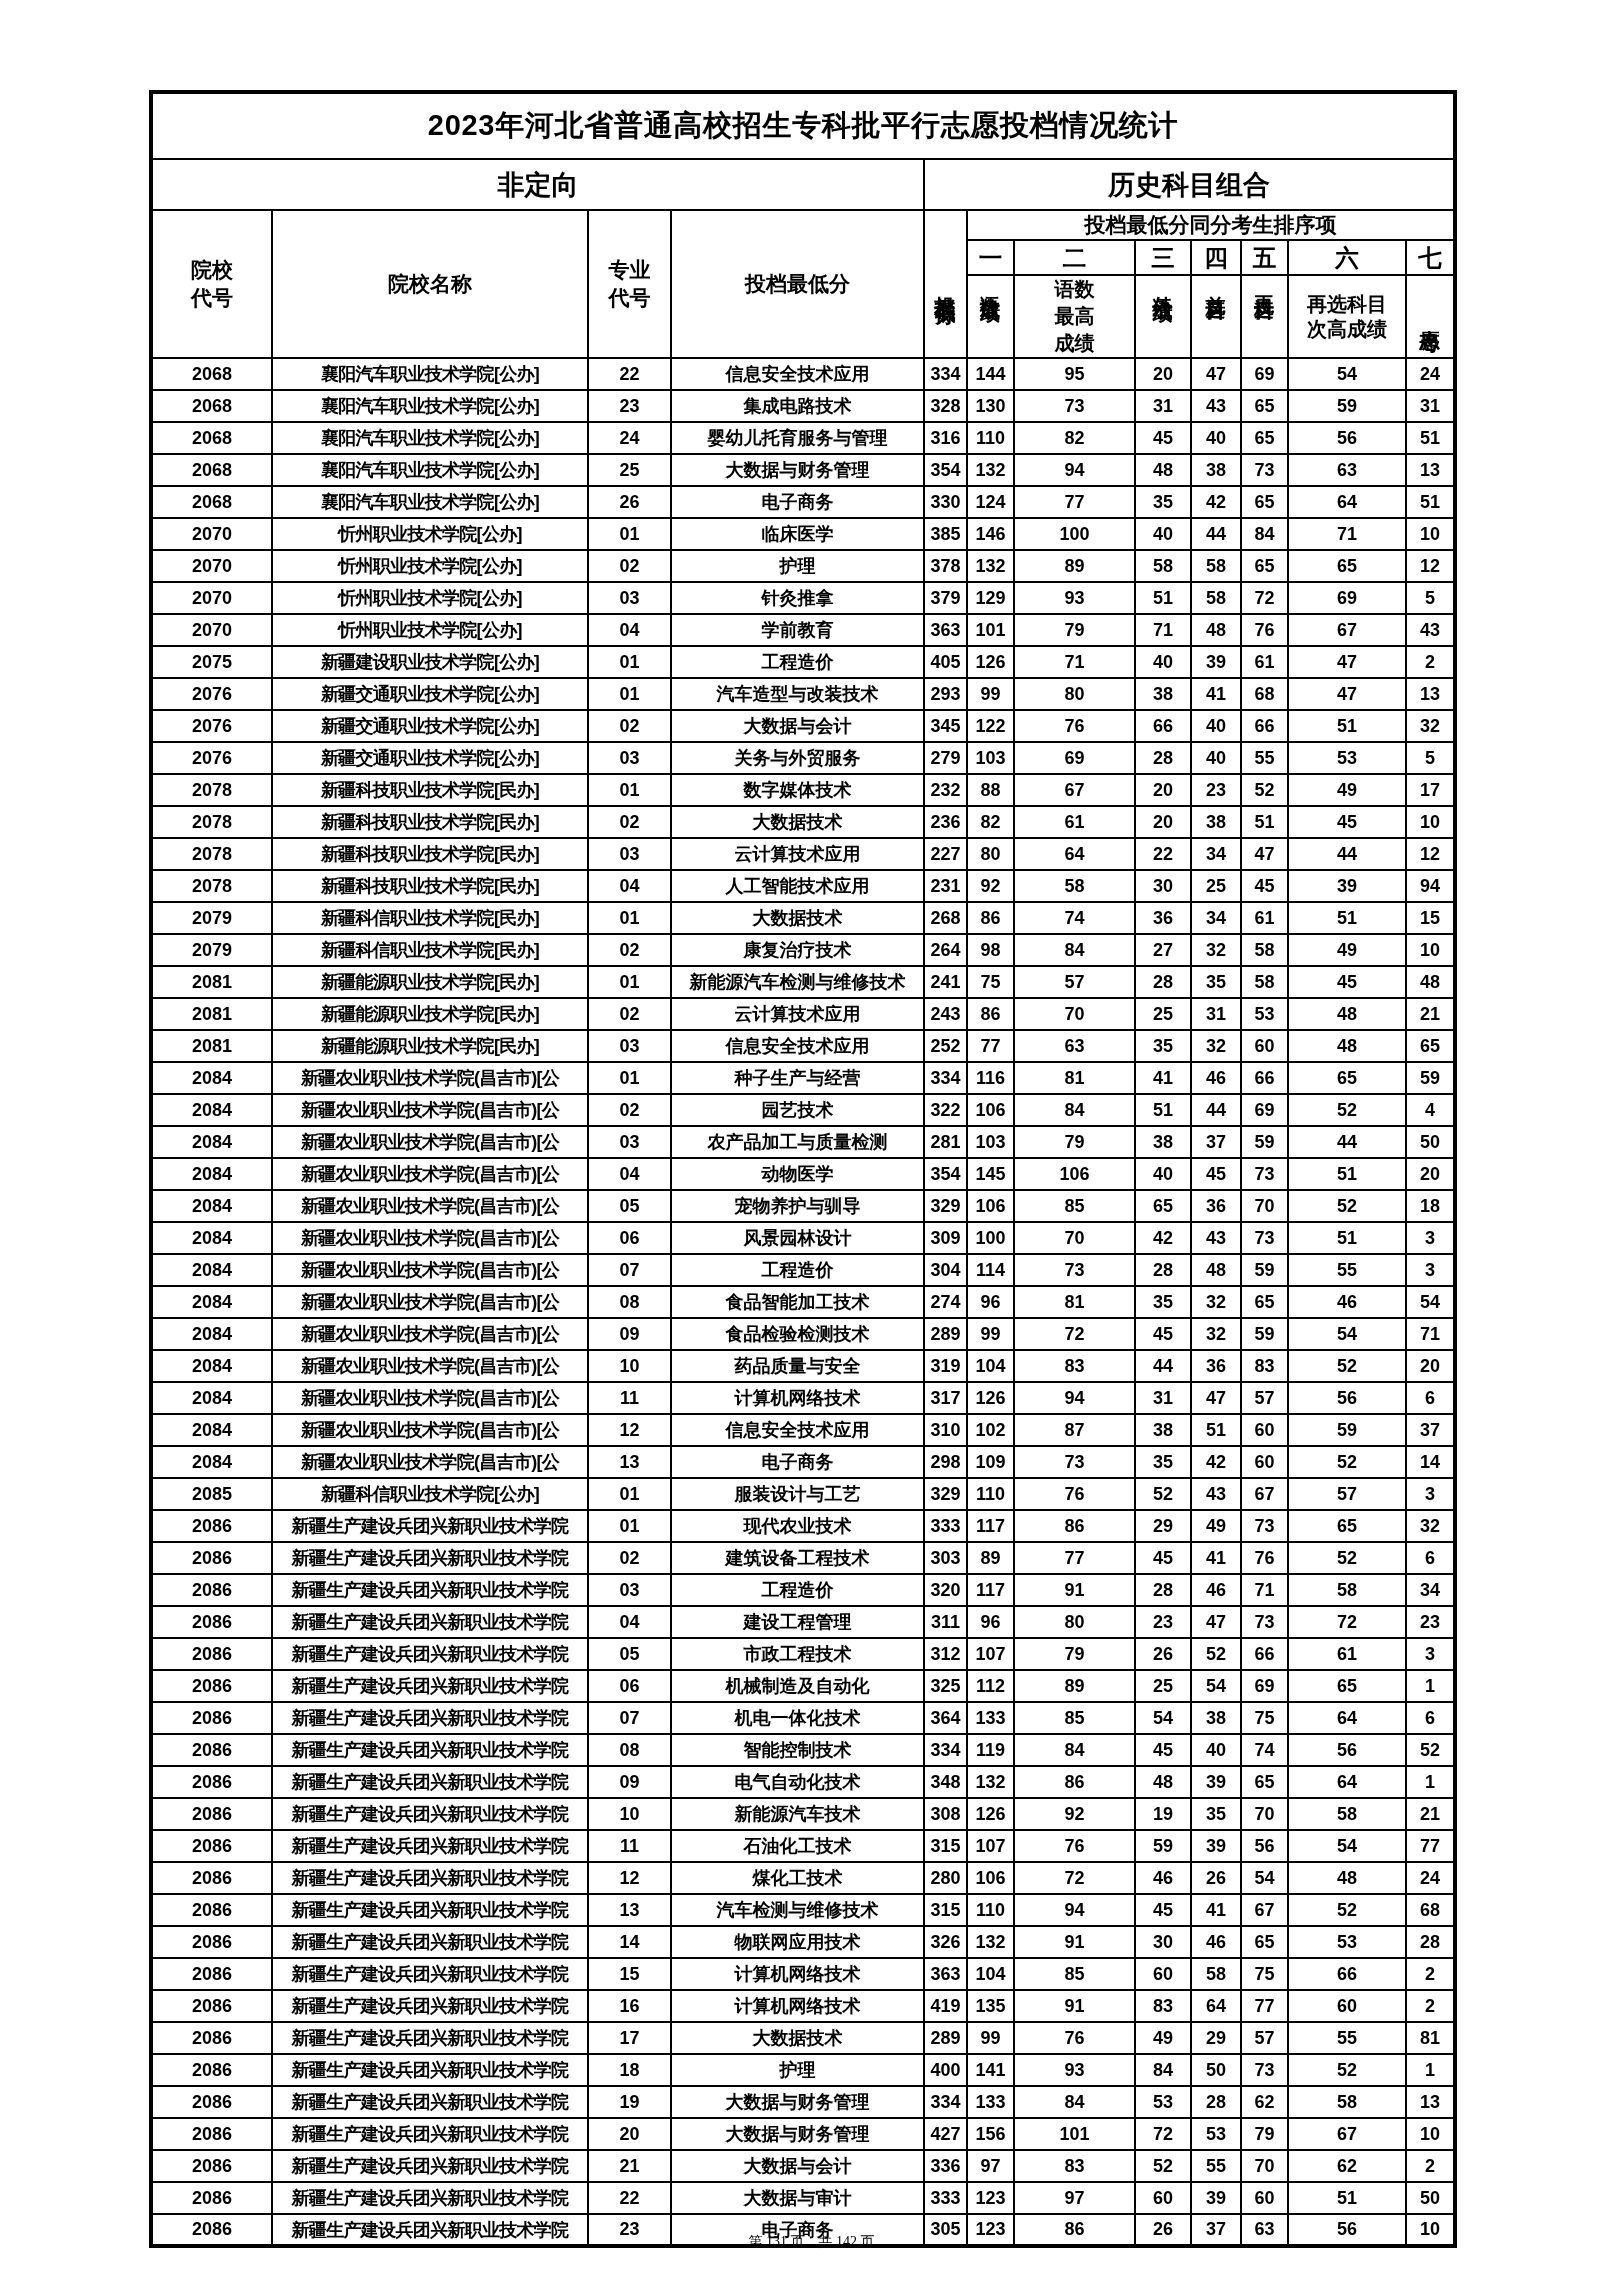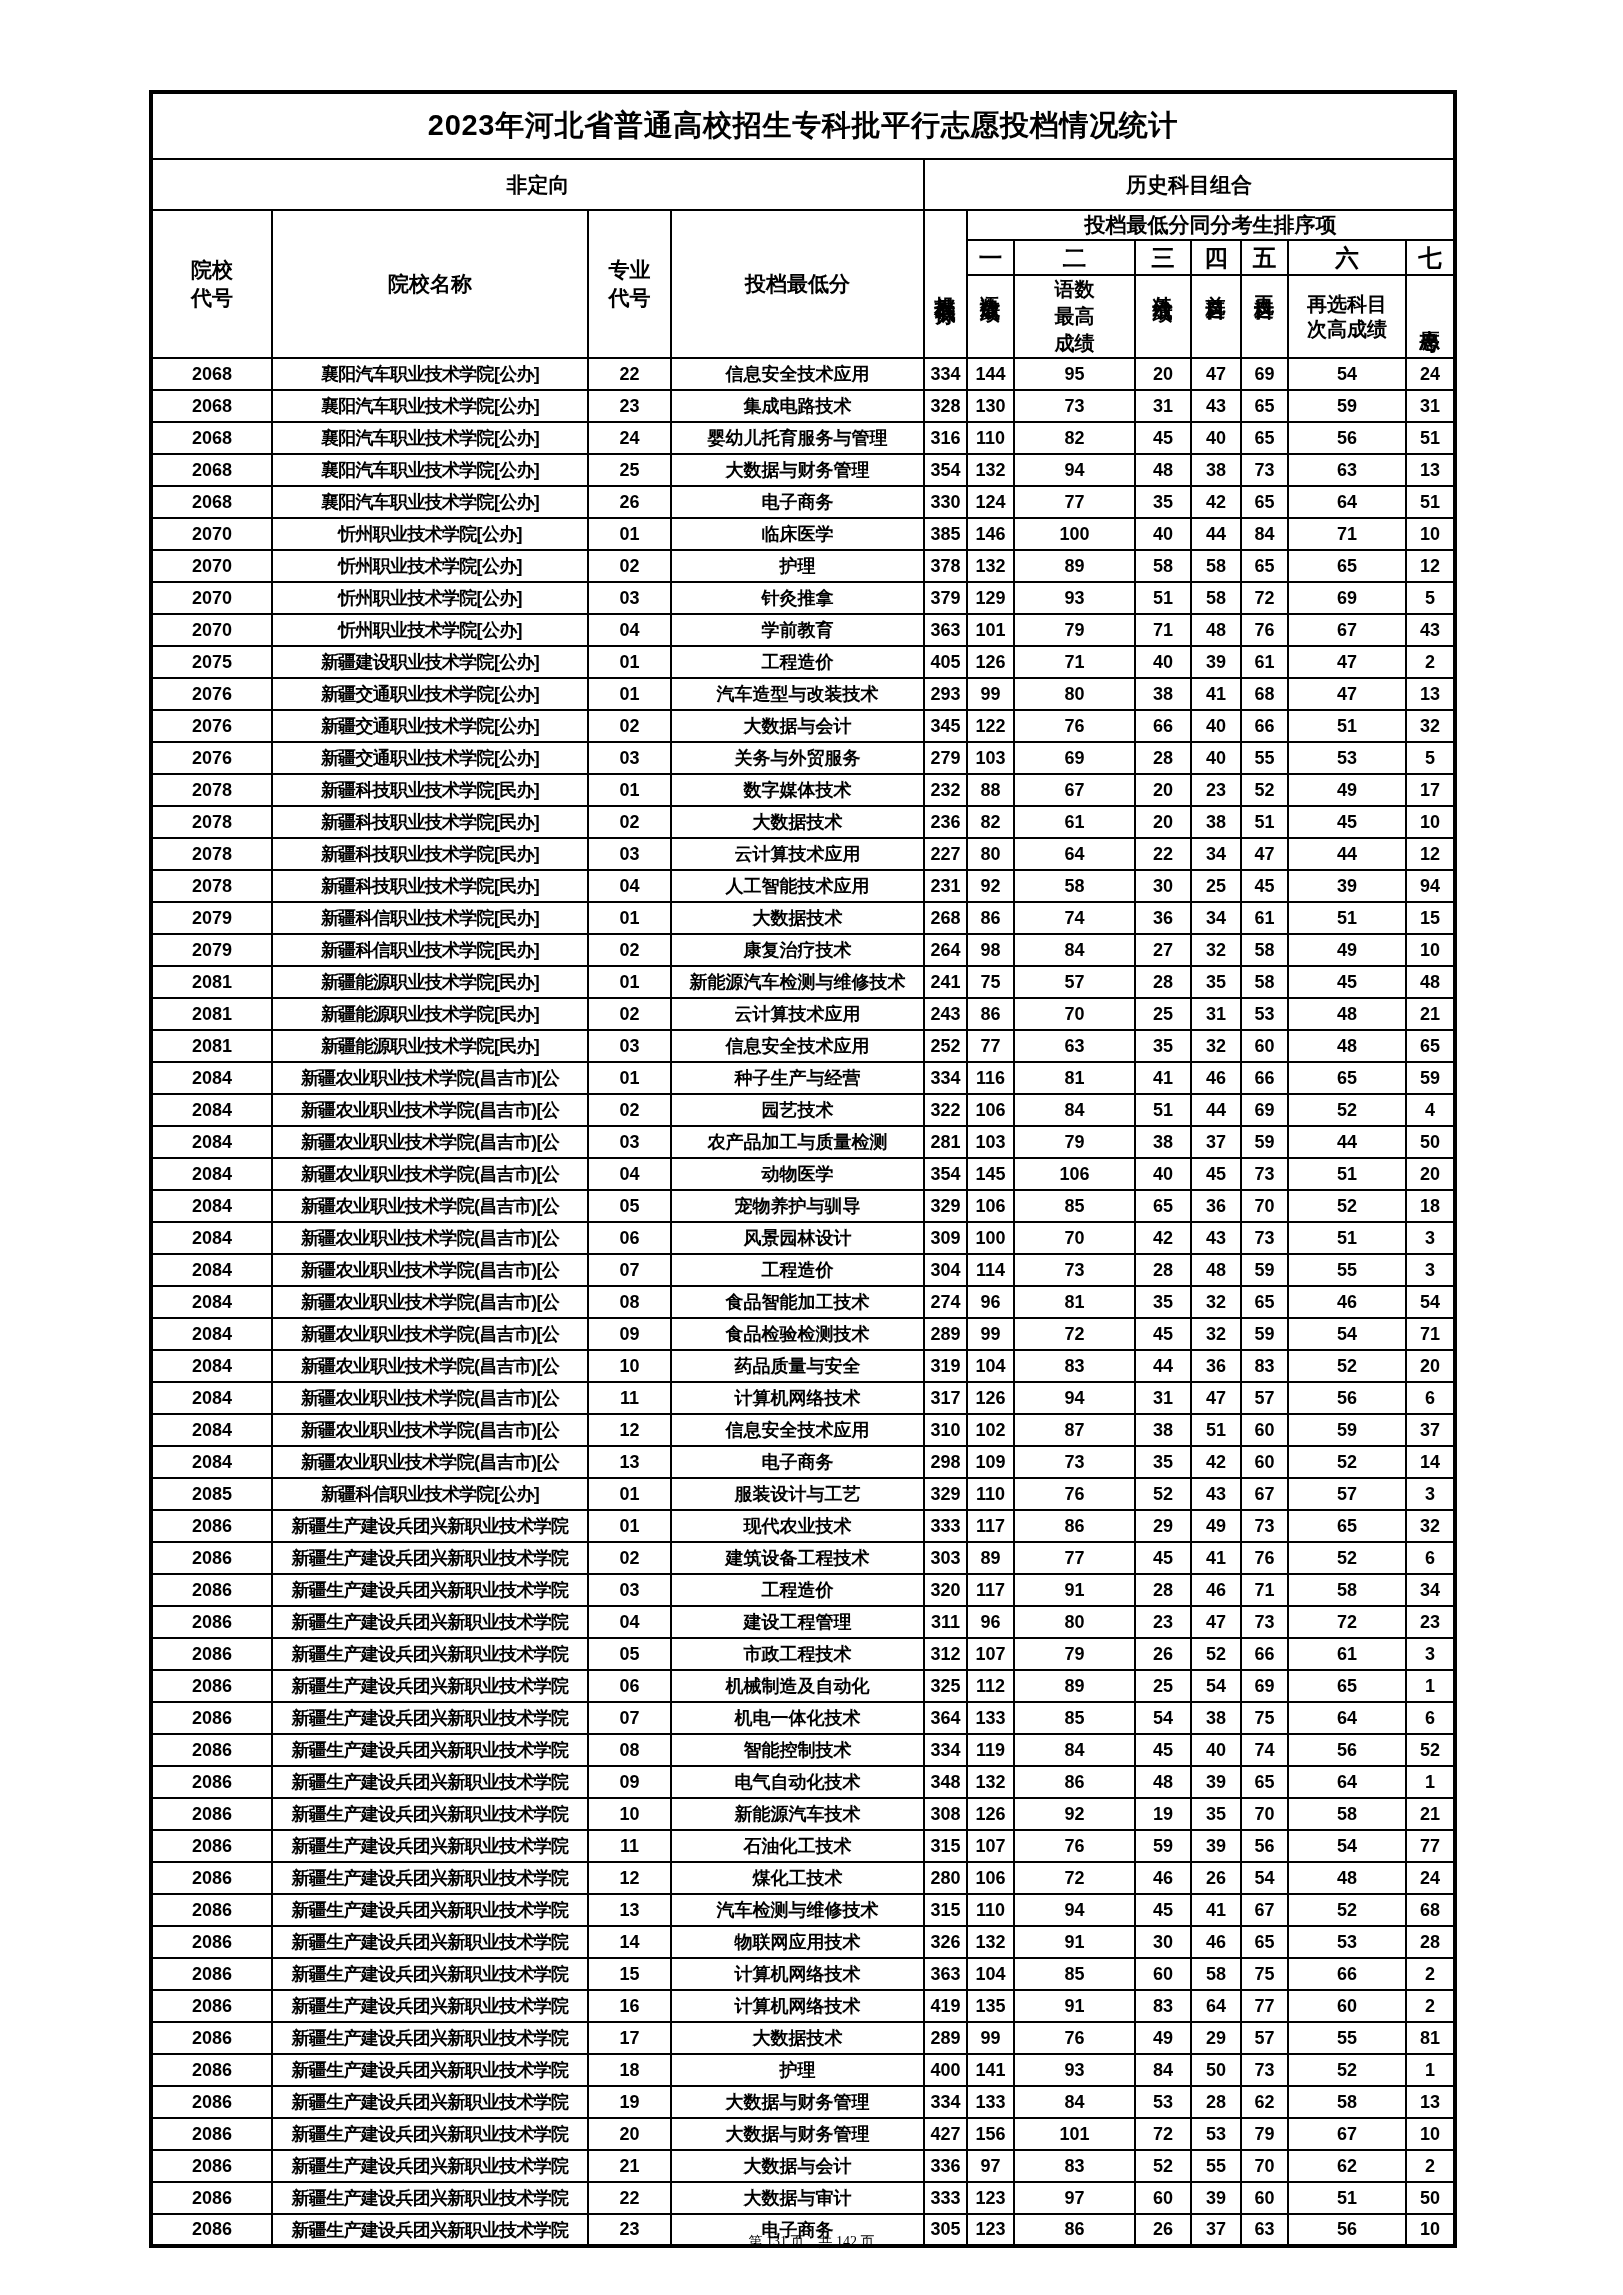--- a/index.html
+++ b/index.html
@@ -18,21 +18,21 @@
     border:4.2px solid #000;
   }
   table.stat td {
     border:2.8px solid #000;
     text-align:center;
     vertical-align:middle;
     padding:0 1.4px;
     overflow:hidden;
   }
   .title-cell   { height:67px;  font-size:29px; font-weight:bold; letter-spacing:0.7px; }
-  .section-cell { height:51px;  font-size:21px; font-weight:bold; }
+  .section-cell { height:51px;  font-size:27px; font-weight:bold; }
   .sort-title-cell { height:21px; font-size:21px; font-weight:bold; }
   .num-cell     { height:35px;  font-size:23.6px; font-weight:bold; }
   .label-cell   { height:78px; font-size:20px; font-weight:bold; padding:0; }
   .head-main    { font-size:21px; font-weight:bold; }
   .two-char  { width:2em; margin:0 auto; word-break:break-all; line-height:1.35; }
   .four-char { width:4em; margin:9px auto; word-break:break-all; line-height:1.25; }
   .vert {
     writing-mode:vertical-rl;
     text-orientation:upright;
     letter-spacing:2.1px;

